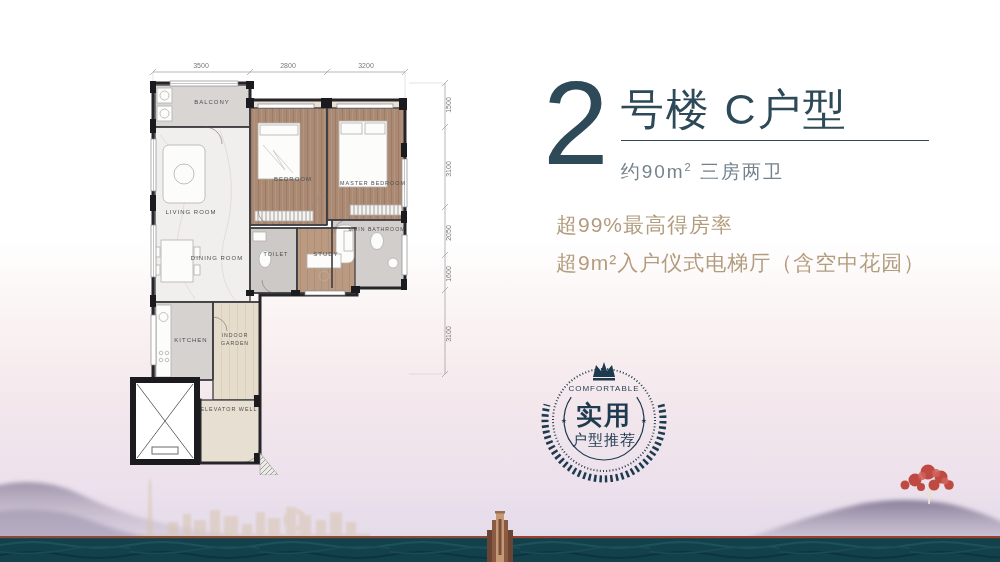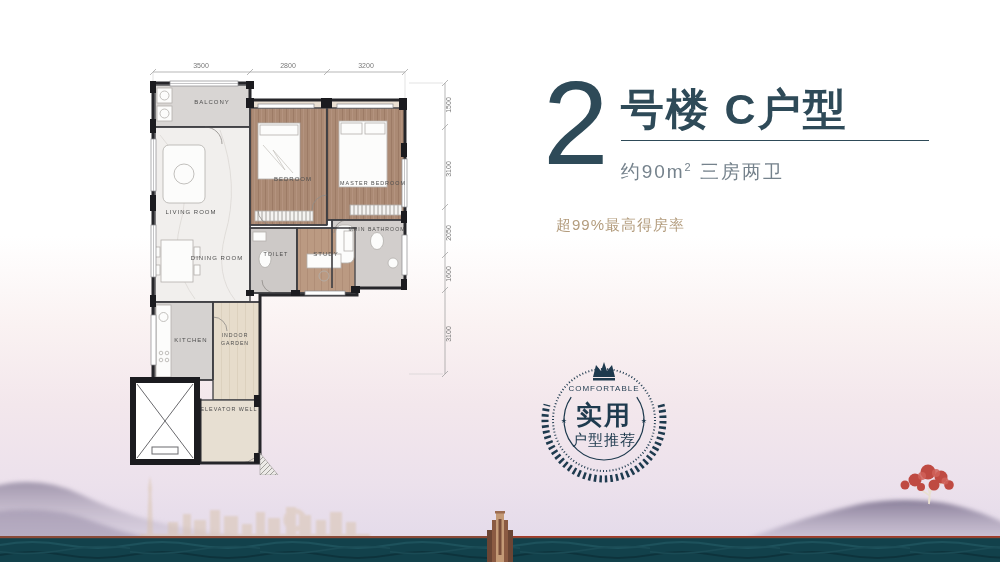--- a/index.html
+++ b/index.html
@@ -15,28 +15,28 @@
   .band-svg{position:absolute;left:0;top:536px;width:1000px;height:26px;}
   .tower-svg{position:absolute;left:484px;top:511px;width:32px;height:51px;z-index:5;}
   .floorplan-svg{position:absolute;left:125px;top:55px;width:345px;height:420px;z-index:3;}
 
   .title-block{position:absolute;left:543px;top:66px;display:flex;z-index:4;}
   .big-number{
     font-size:118px;line-height:0.98;font-weight:300;
     color:var(--title-navy,#2e4a58);letter-spacing:-2px;
   }
   .title-right{margin-left:14px;padding-top:20px;width:312px;}
-  .title-name{font-size:43px;font-weight:700;color:var(--title-navy,#2e4a58);letter-spacing:2px;line-height:1.1;}
+  .title-name{font-size:43px;font-weight:400;color:var(--title-navy,#2e4a58);letter-spacing:2px;line-height:1.1;}
   .title-rule{height:1px;background:var(--title-navy,#2e4a58);margin-top:7px;width:308px;}
   .title-spec{margin-top:18px;font-size:19px;color:var(--subtitle-grey,#75828c);letter-spacing:2px;}
   .title-spec sup{font-size:11px;}
 
   .features{position:absolute;left:556px;top:206px;z-index:4;list-style:none;margin:0;padding:0;}
   .features li{
-    font-size:15px;line-height:38px;letter-spacing:1px;
+    font-size:21px;line-height:38px;letter-spacing:1px;
     color:var(--feature-tan,#b39c7d);white-space:nowrap;
   }
   .badge-svg{position:absolute;left:540px;top:356px;width:128px;height:128px;z-index:4;}
   .badge-text{fill:var(--badge-navy,#1e3a4e);}
 </style>
 </head>
 <body>
 
 <div class="page">
 
@@ -336,20 +336,21 @@
     <div class="big-number">2</div>
     <div class="title-right">
       <div class="title-name">号楼 C户型</div>
       <div class="title-rule"></div>
       <div class="title-spec"><span>约90m</span><sup>2</sup><span> 三房两卫</span></div>
     </div>
   </div>
 
   <ul class="features">
     <li>超99%最高得房率</li>
+    <li>超9m²入户仪式电梯厅（含空中花园）</li>
   </ul>
 
   <svg class="badge-svg" viewBox="0 0 128 128">
     <g stroke="var(--badge-navy,#1e3a4e)" fill="none">
 
       <path d="M121,48.7 A59,59 0 1 1 7,48.7" stroke-width="7" stroke-dasharray="2.5 3"></path>
 
       <circle cx="64" cy="64" r="51" stroke-width="2" stroke-dasharray="1 2.2"></circle>
 
       <path d="M96.8,41.1 A40,40 0 1 1 31.2,41.1" stroke-width="1.2"></path>

